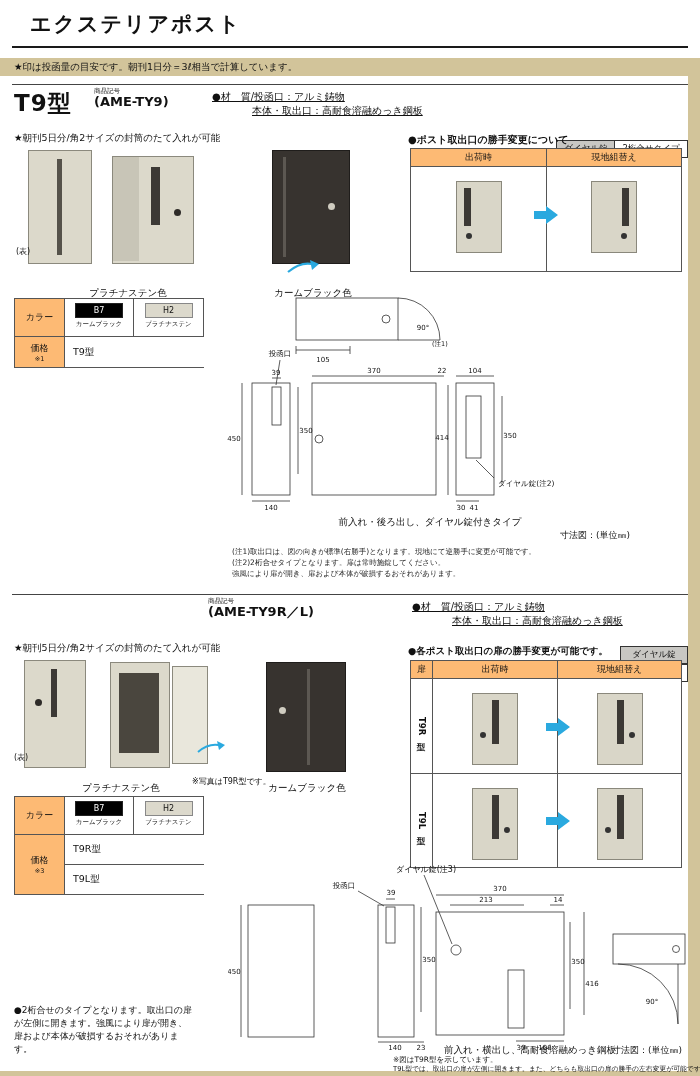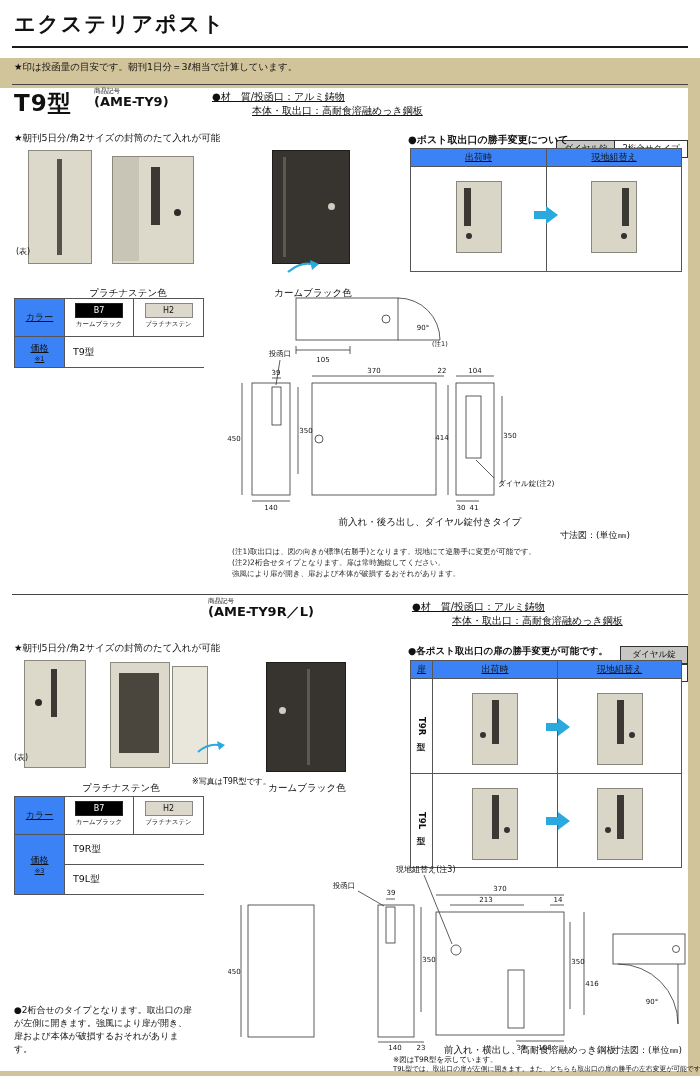--- a/index.html
+++ b/index.html
@@ -24,21 +24,21 @@
   
   .mb-light{background:#dcd9cb;border:1px solid #8b897d;}
   .mb-dark{background:#37332f;border:1px solid #1f1d1b;}
   .seam{position:absolute;background:#55524a;}
   .slotbar{position:absolute;background:#3c3935;}
   .dialdot{position:absolute;border-radius:50%;background:#2e2b28;}
   .dialdot.lt{background:#cfccc0;}
   
   .gridpanel{background:#555;}
   .cell{position:absolute;background:#fff;}
-  .cell.gray{background:#3b82f6;text-decoration:underline;}
+  .cell.gray{background:#fdba74;}
   .hcell{font-size:9px;display:flex;align-items:center;justify-content:center;}
   .vlabel{writing-mode:vertical-rl;text-orientation:mixed;font-size:8.5px;font-weight:bold;display:flex;align-items:center;justify-content:center;}
   
   .hm{position:relative;width:44px;height:70px;background:#d9d6c8;border:1px solid #8a887c;margin:14px auto 0;}
   .hm .slot{position:absolute;top:6px;width:7px;height:38px;background:#3c3935;}
   .hm .knob{position:absolute;bottom:13px;width:6px;height:6px;border-radius:50%;background:#333;}
   .sL .slot{left:7px}.sL .knob{left:9px}
   .sR .slot{right:7px}.sR .knob{right:9px}
   .sC .slot{left:50%;margin-left:-3px;height:44px;}
   .kL .knob{left:7px;bottom:26px}.kR .knob{right:7px;bottom:26px}
@@ -53,23 +53,23 @@
   .cap{font-size:9.5px;text-align:center;}
   .unit{font-size:9px;}
   .tinynote{font-size:7.5px;line-height:11px;color:#222;}
   svg text{font-family:"DejaVu Sans","Liberation Sans",sans-serif;}
 </style>
 </head>
 <body>
 
 <div id="page">
 
-  <div class="abs title" style="left:14px;top:10px;">エクステリアポスト</div>
+  <div class="abs title" style="left:30px;top:10px;">エクステリアポスト</div>
   <div class="abs rule" style="left:12px;top:46px;width:676px;"></div>
-  <div class="abs tan" style="left:0;top:58px;width:700px;height:30px;">
+  <div class="abs tan" style="left:0;top:58px;width:700px;height:18px;">
     <div class="note" style="padding-left:14px;">★印は投函量の目安です。朝刊1日分＝3ℓ相当で計算しています。</div>
   </div>
   <div class="abs tan" style="left:688px;top:58px;width:12px;height:1018px;"></div>
   <div class="abs tan" style="left:0;top:1071px;width:700px;height:5px;"></div>
 
   <div class="abs secrule" style="left:12px;top:84px;width:676px;"></div>
 
   <div class="abs model" style="left:14px;top:88px;">T9型</div>
   <div class="abs" style="left:94px;top:88px;">
     <span class="codelabel">商品記号</span>
@@ -294,21 +294,21 @@
       <div class="swname">プラチナステン</div>
     </div>
     <div class="cell gray pricehead" style="left:1px;top:39px;width:49px;height:59px;">
       <span>価格</span>
       <span class="pn">※3</span>
     </div>
     <div class="cell modelcell" style="left:51px;top:39px;width:138px;height:29px;">T9R型</div>
     <div class="cell modelcell" style="left:51px;top:69px;width:138px;height:29px;">T9L型</div>
   </div>
 
-  <div class="abs" style="left:396px;top:864px;font-size:8px;">現地組替え(注3)</div>
+  <div class="abs" style="left:396px;top:864px;font-size:8px;">ダイヤル錠(注3)</div>
 
   <svg class="abs" style="left:228px;top:872px;" width="468" height="182" viewBox="0 0 468 182">
     <g stroke="#333" stroke-width="0.8" fill="none">
       <rect x="20" y="33" width="66" height="132"></rect>
       <line x1="13" y1="33" x2="13" y2="165"></line>
       <rect x="150" y="33" width="36" height="132"></rect>
       <rect x="158" y="35" width="9" height="36"></rect>
       <line x1="158" y1="27" x2="167" y2="27"></line>
       <line x1="130" y1="19" x2="156" y2="34"></line>
       <line x1="193" y1="35" x2="193" y2="140"></line>

